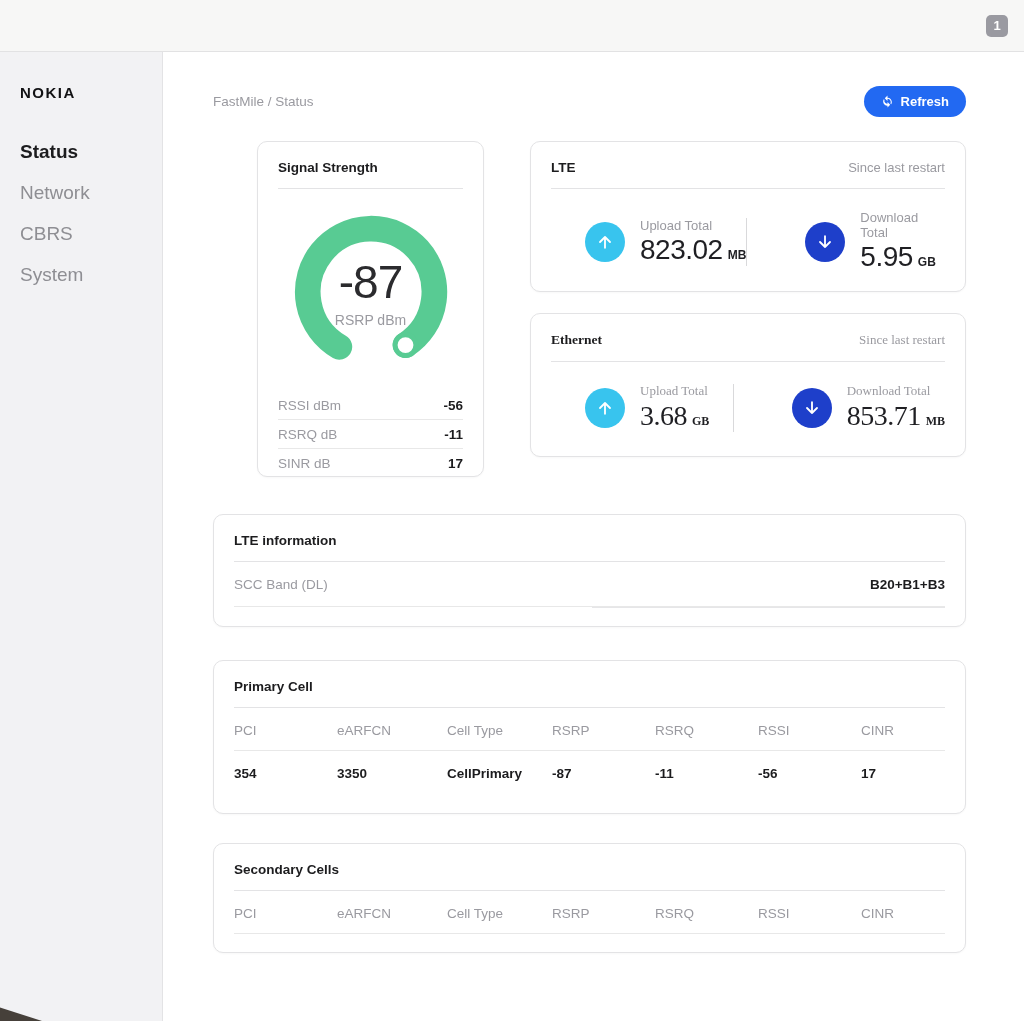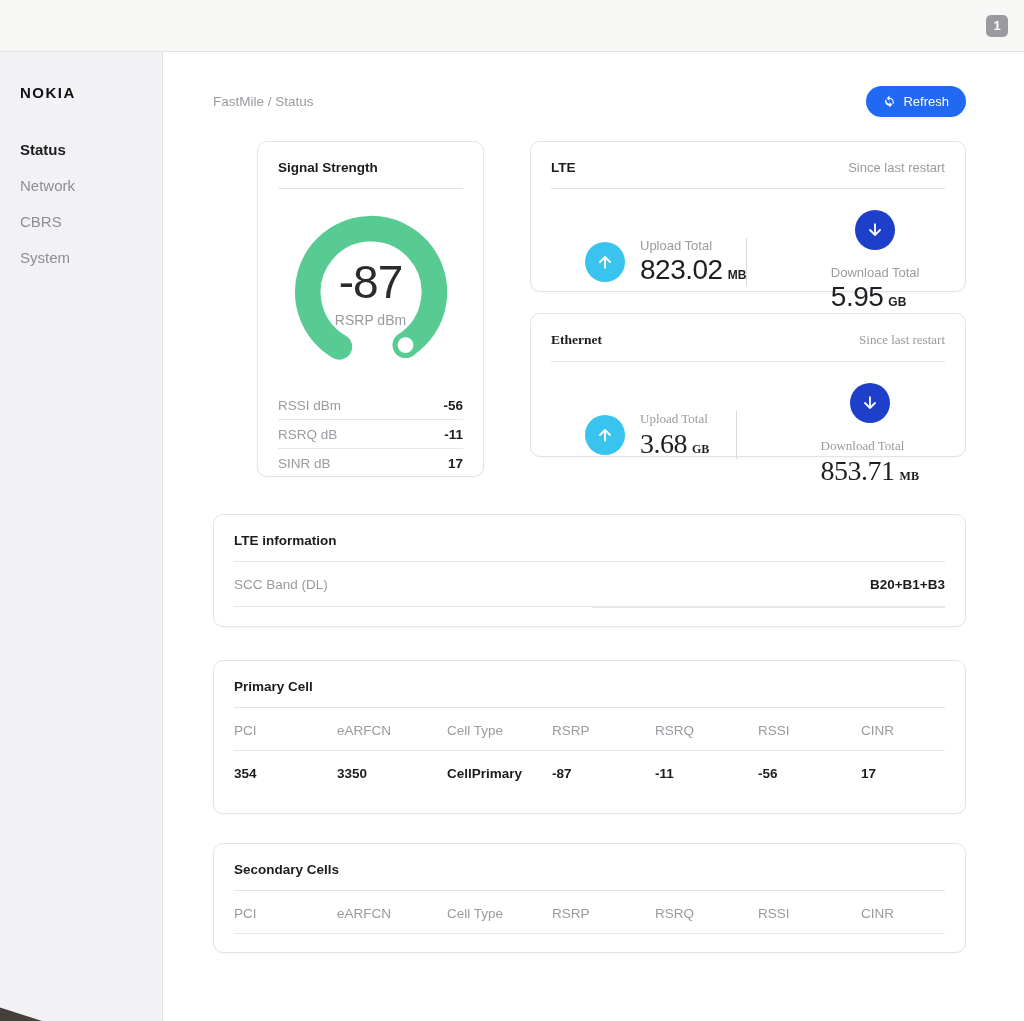--- a/index.html
+++ b/index.html
@@ -12,28 +12,28 @@
   .tab-badge { width:22px; height:22px; background:#9a9aa1; border-radius:5px;
     color:#fff; font-size:13px; font-weight:bold; display:flex; align-items:center; justify-content:center; }
   .url-text { font-size:17px; color:#1f1f23; letter-spacing:.2px; }
 
   
   .app { display:flex; height:969px; }
   .sidebar { width:163px; flex-shrink:0; background:#f2f2f4; border-right:1px solid #e3e3e5;
     padding:32px 20px 0 20px; }
   .logo { font-size:15px; font-weight:bold; letter-spacing:1.5px; color:#121214; }
   .nav { margin-top:40px; }
-  .nav-item { font-size:15px; color:#8e8e93; margin-bottom:19px; cursor:pointer; }
+  .nav-item { font-size:19px; color:#8e8e93; margin-bottom:19px; cursor:pointer; }
   .nav-item.active { color:#1c1c1e; font-weight:bold; }
 
   .main { flex:1; padding:34px 58px 0 50px; position:relative; }
   .page-head { display:flex; justify-content:space-between; align-items:center; margin-bottom:24px; }
   .breadcrumb { font-size:13.5px; color:#9a9aa0; }
   .refresh-btn { background:#2269f2; color:#fff; border:none; border-radius:16px;
-    font-family:inherit; font-size:13px; font-weight:normal; padding:8px 17px;
+    font-family:inherit; font-size:13px; font-weight:bold; padding:8px 17px;
     display:flex; align-items:center; gap:7px; cursor:pointer; }
 
   
   .card { background:#fff; border:1px solid #e3e3e5; border-radius:10px;
     padding:18px 20px; box-shadow:0 1px 2px rgba(0,0,0,.03); }
   .card-head { display:flex; justify-content:space-between; align-items:center; }
   .card-title { font-size:13.5px; font-weight:bold; color:#1c1c1e; }
   .since { font-size:13px; color:#9a9aa0; }
   .title-divider { border-bottom:1px solid #e3e3e5; margin-top:13px; }
 
@@ -53,21 +53,21 @@
   .metrics { margin-top:10px; }
   .metric-row { display:flex; justify-content:space-between; padding:6.5px 0; }
   .metric-row:not(:last-child) { border-bottom:1px solid #e8e8e8; }
   .metric-label { font-size:13.5px; color:#9a9aa0; }
   .metric-value { font-size:13.5px; font-weight:bold; color:#1c1c1e; }
 
   
   .stats-row { display:flex; align-items:center; margin-top:21px; }
   .stat-half { flex:1; display:flex; align-items:center; gap:15px; }
   .stat-half.first { padding-left:34px; }
-  .stat-half.second { padding-left:58px;flex-direction:column; }
+  .stat-half.second { padding-left:58px; }
   .v-divider { width:1px; height:48px; background:#d9d9db; }
   .circle-icon { width:40px; height:40px; border-radius:50%; display:flex;
     align-items:center; justify-content:center; flex-shrink:0; }
   .circle-icon.up { background:#38c4ee; }
   .circle-icon.down { background:#1e3fca; }
   .stat-label { font-size:13px; color:#9a9aa0; margin-bottom:1px; }
   .stat-value { font-size:28px; color:#1f1f23; letter-spacing:-.5px; }
   .stat-unit { font-size:12px; font-weight:bold; color:#1f1f23; margin-left:5px; }
   .lte-info { margin-top:37px; }
   .info-row { display:flex; justify-content:space-between; align-items:center; padding:14.5px 0; }

